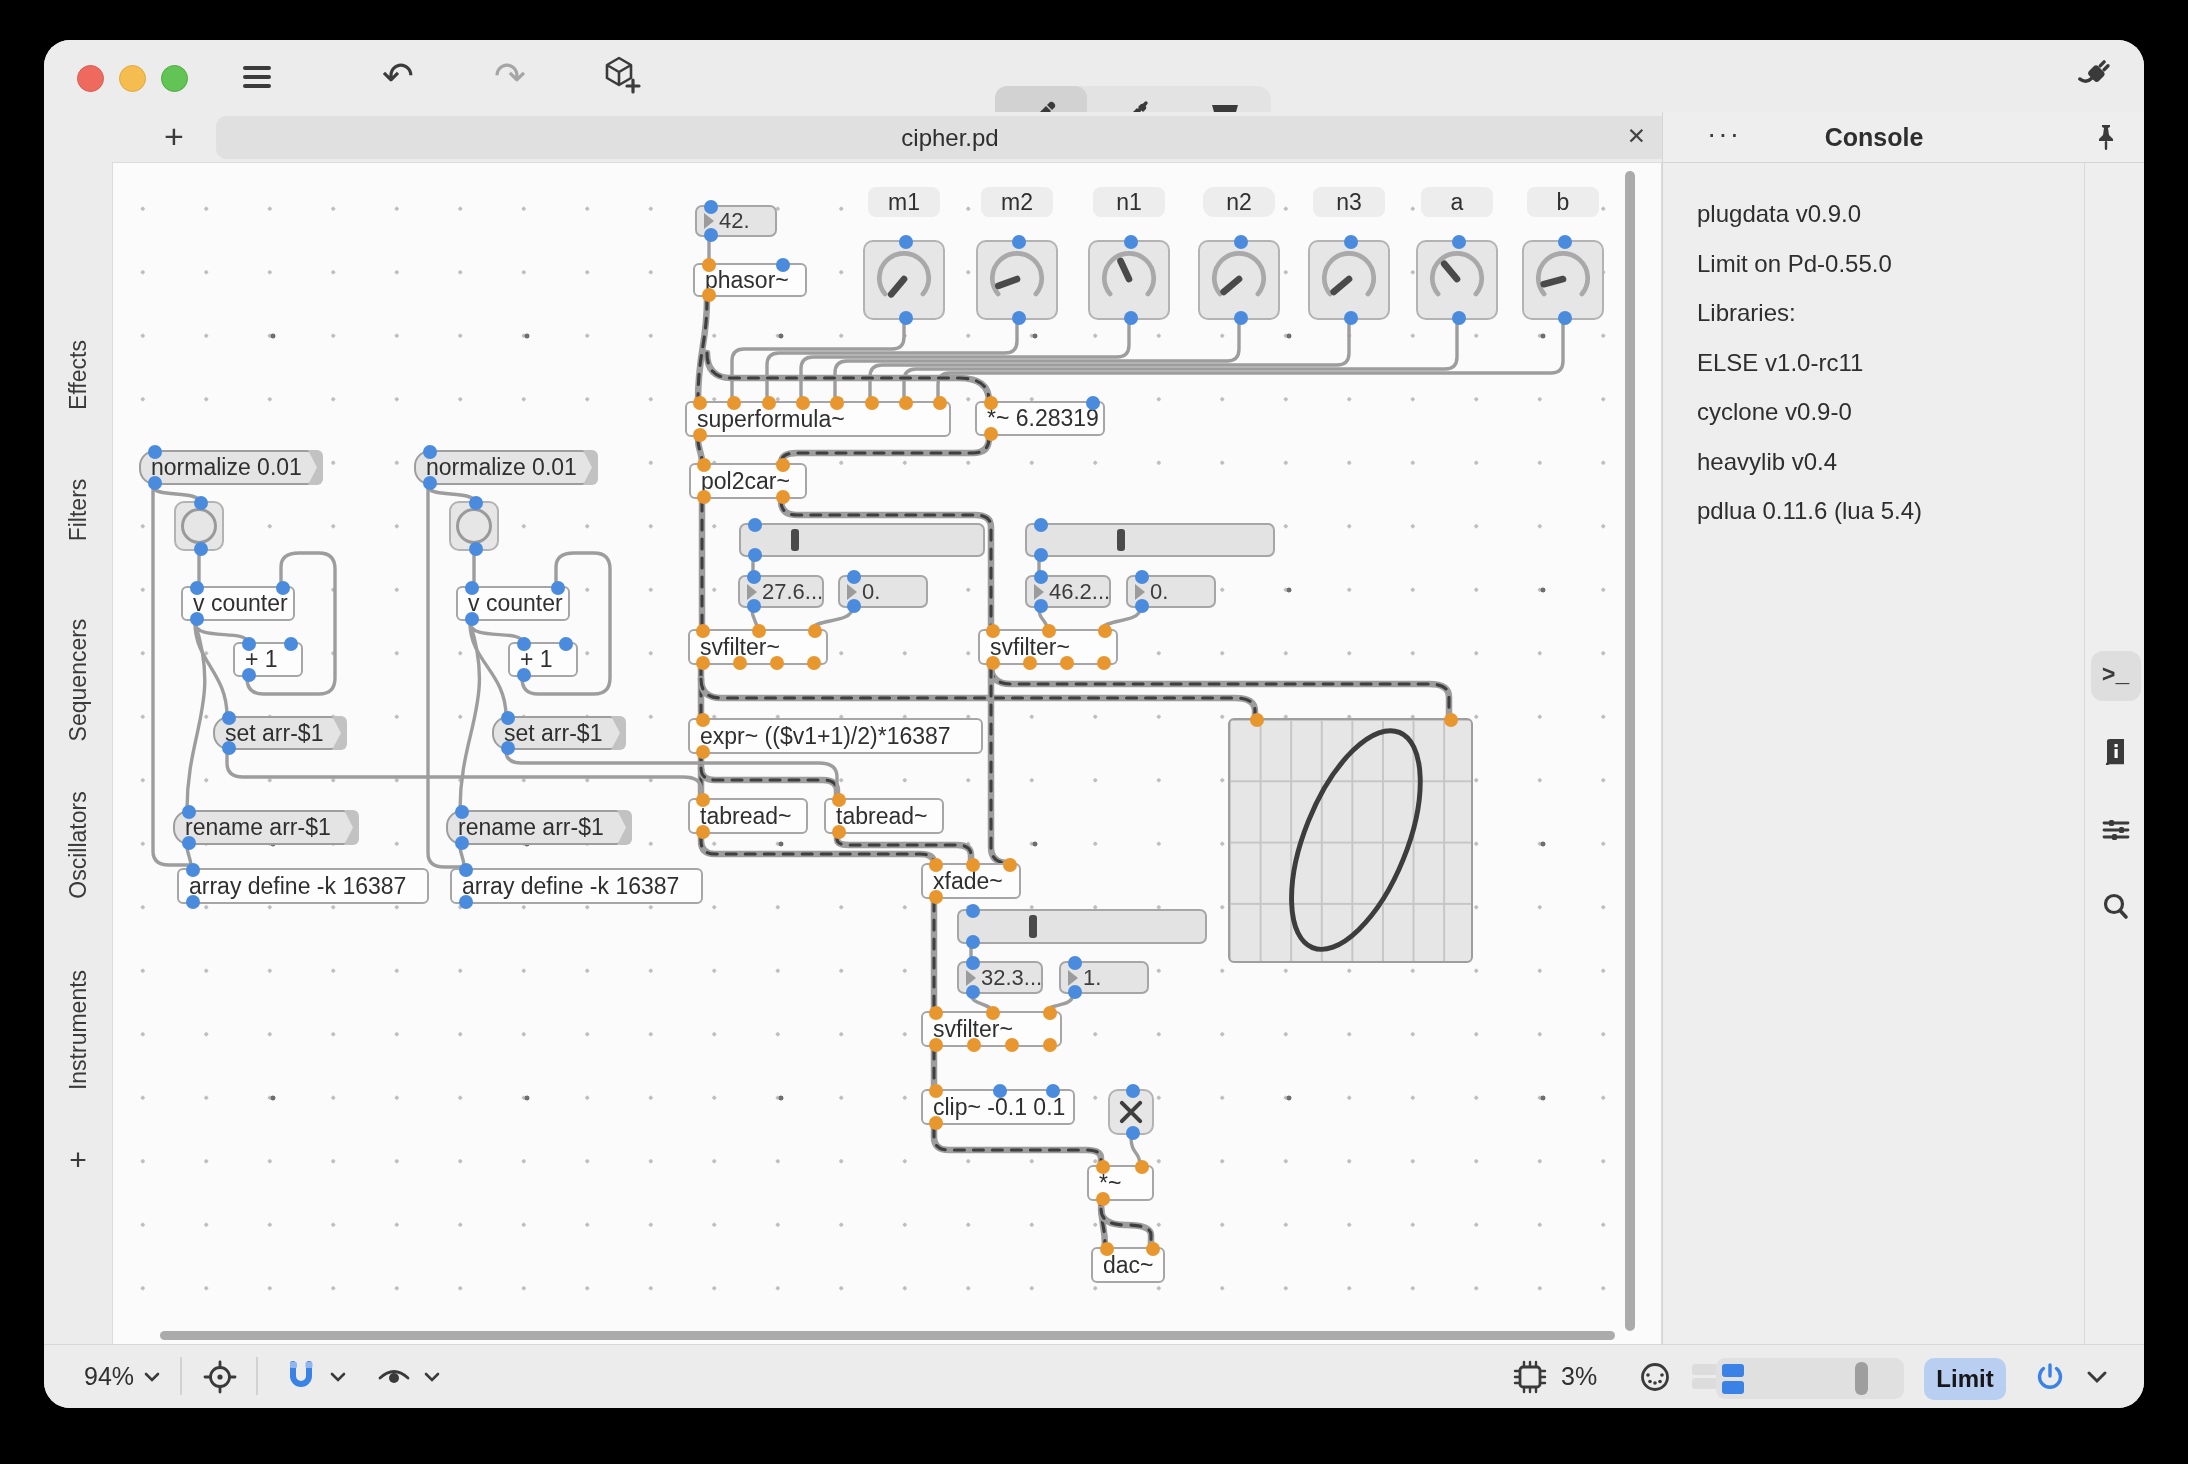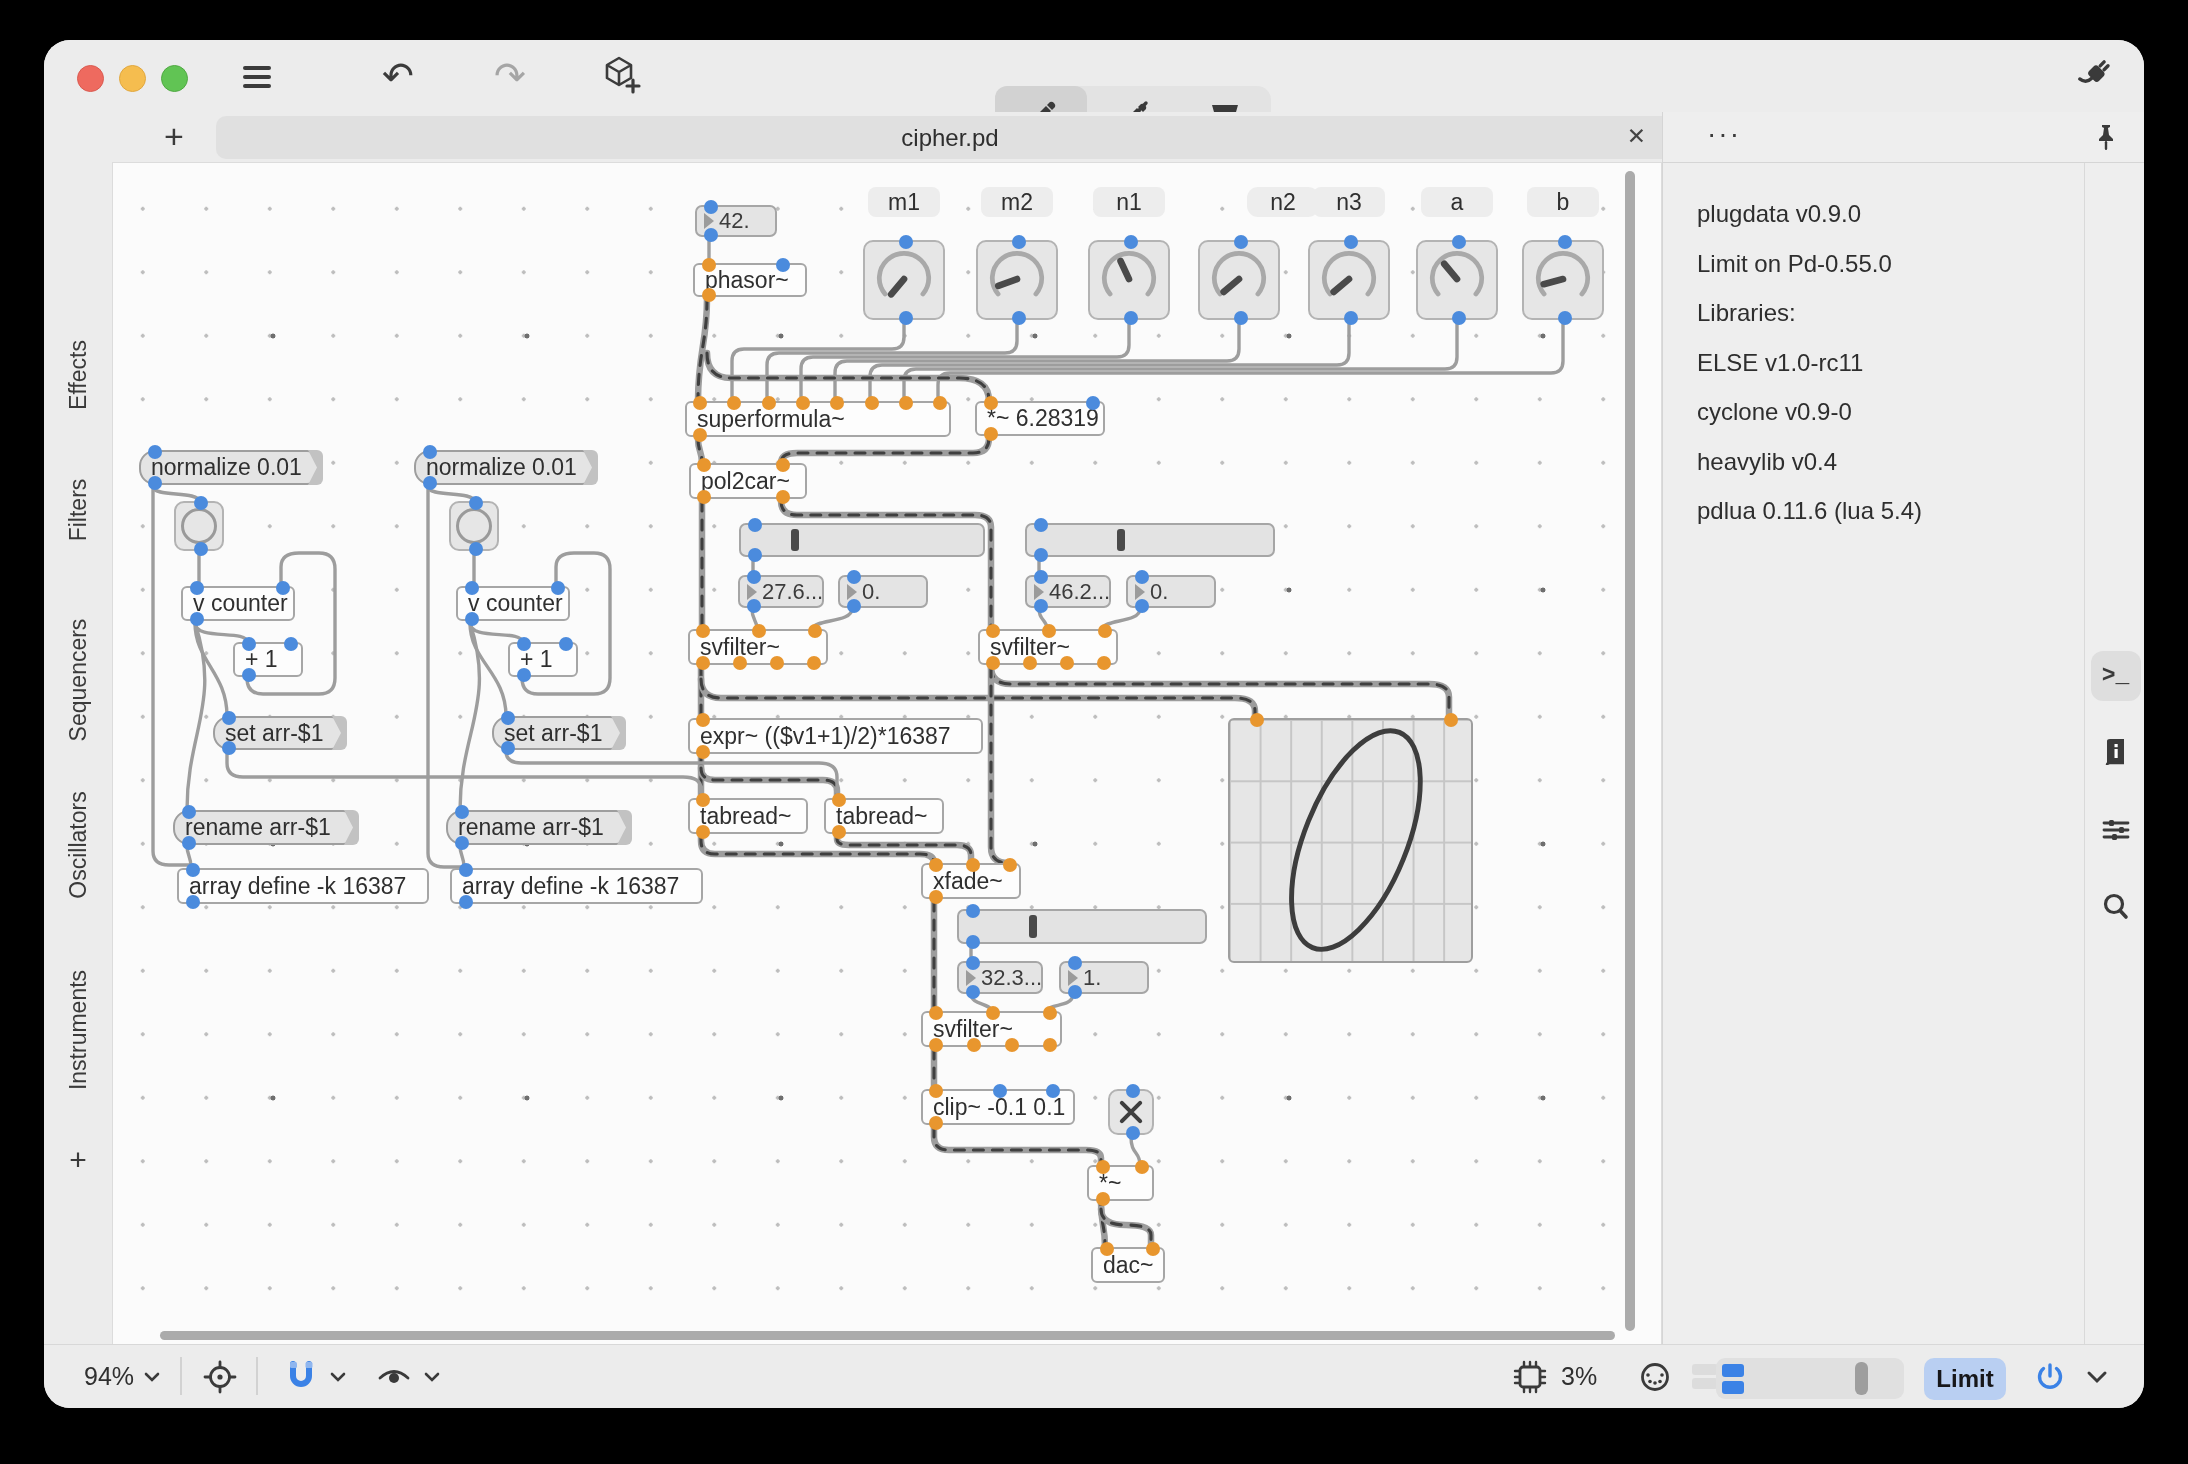--- a/index.html
+++ b/index.html
@@ -265,21 +265,21 @@
         </div>
         <div class="pd label" style="left: 755px; top: 24px; width: 72px; height: 30px;">
           <span class="t">m1</span>
         </div>
         <div class="pd label" style="left: 868px; top: 24px; width: 72px; height: 30px;">
           <span class="t">m2</span>
         </div>
         <div class="pd label" style="left: 980px; top: 24px; width: 72px; height: 30px;">
           <span class="t">n1</span>
         </div>
-        <div class="pd label" style="left: 1134px; top: 24px; width: 72px; height: 30px; border-radius: 11px;">
+        <div class="pd label" style="left: 1090px; top: 24px; width: 72px; height: 30px; border-radius: 11px;">
           <span class="t">n2</span>
         </div>
         <div class="pd label" style="left: 1200px; top: 24px; width: 72px; height: 30px;">
           <span class="t">n3</span>
         </div>
         <div class="pd label" style="left: 1308px; top: 24px; width: 72px; height: 30px;">
           <span class="t">a</span>
         </div>
         <div class="pd label" style="left: 1414px; top: 24px; width: 72px; height: 30px;">
           <span class="t">b</span>
@@ -575,20 +575,21 @@
           <i class="io c bot" style="left: 7px;"></i>
         </div>
       </div>
     <div id="hscroll"></div>
     <div id="vscroll"></div>
   </div>
 
   <div id="console">
     <div id="console-header">
       <div id="console-menu">···</div>
+      <div id="console-title">Console</div>
       <div id="console-pin">
         <svg width="34" height="34" viewBox="0 0 34 34">
             <path d="M13 5 h8 v2 l-2 1 1 7 4 4 v2 H10 v-2 l4-4 1-7 -2-1 Z" fill="#3a3a3a"></path>
             <rect x="15.8" y="21" width="2.4" height="9" rx="1.2" fill="#3a3a3a"></rect>
           </svg>
       </div>
     </div>
     <div id="console-body">
       <div class="cline">plugdata v0.9.0</div>
       <div class="cline">Limit on Pd-0.55.0</div>

